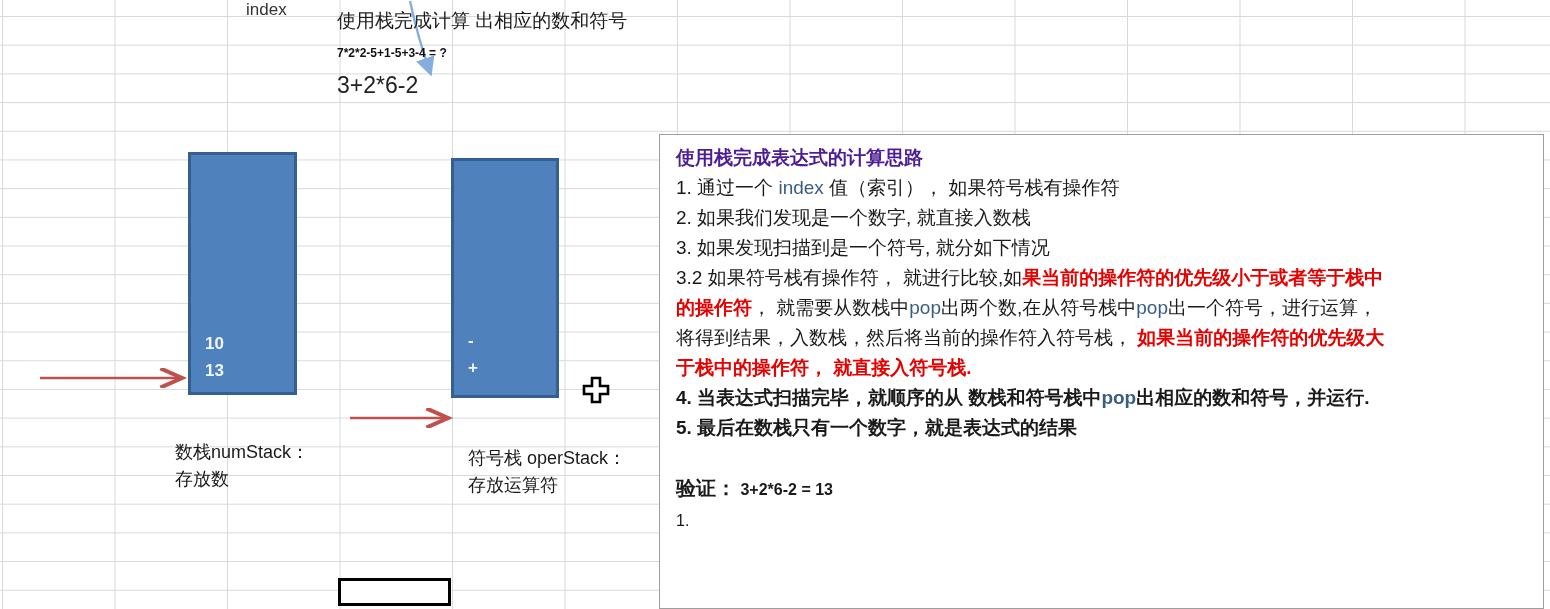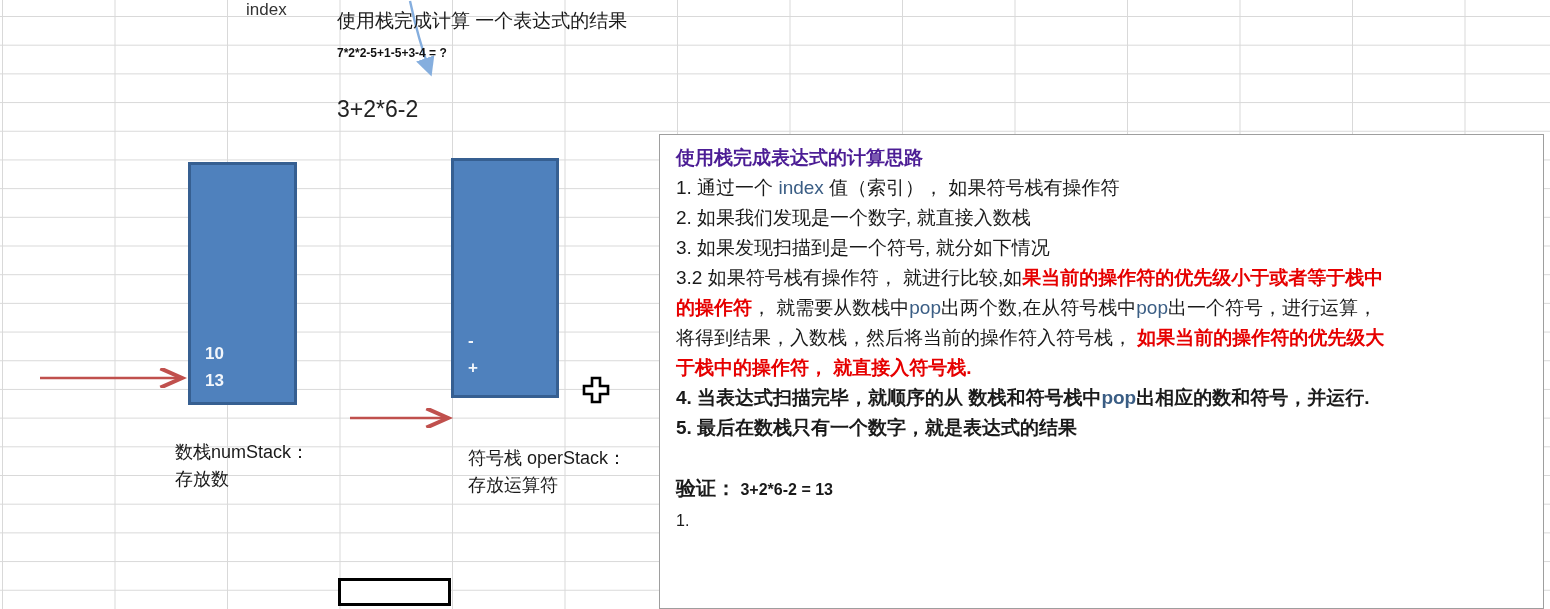--- a/index.html
+++ b/index.html
@@ -16,28 +16,28 @@
       linear-gradient(to right,#d9d9d9 1px,transparent 1px),
       linear-gradient(to bottom,#d9d9d9 1px,transparent 1px);
     background-size:112.5px 28.7px;
     background-position:2px 16px;
     padding-left:19px;
   }
   .abs{position:absolute;}
   .index-label{left:246px;top:0px;font-size:17px;color:#333;}
   .hdr-title{left:337px;top:8px;font-size:19px;color:#1a1a1a;white-space:nowrap;}
   .hdr-expr-bold{left:337px;top:46px;font-size:12px;font-weight:bold;color:#111;white-space:nowrap;}
-  .hdr-expr-cur{left:337px;top:96px;font-size:23px;color:#222;white-space:nowrap;}
+  .hdr-expr-cur{left:337px;top:72px;font-size:23px;color:#222;white-space:nowrap;}
 
   .stack{
     background:#4f81bd;
     border:3px solid #365f91;
     box-sizing:border-box;
   }
-  .stack.num{left:188px;top:162px;width:109px;height:243px;}
+  .stack.num{left:188px;top:152px;width:109px;height:243px;}
   .stack.oper{left:451px;top:158px;width:108px;height:240px;}
   .stack-vals{position:absolute;left:14px;bottom:8px;}
   .stack.oper .stack-vals{bottom:14px;}
   .stack-val{color:#f2f6fb;font-size:17px;font-weight:600;line-height:27px;}
 
   .stack-label{font-size:18px;color:#1a1a1a;line-height:27px;white-space:nowrap;}
   .num-label{left:175px;top:439px;}
   .oper-label{left:468px;top:445px;}
 
   .sel-cell{
@@ -69,21 +69,21 @@
 
   <svg class="abs" style="left:398px;top:0px;" width="52" height="84">
     <defs>
       <marker id="ba" markerWidth="10" markerHeight="10" refX="6" refY="4" orient="auto">
         <path d="M0,0 L8,4 L0,8 Z" fill="#85aede"></path>
       </marker>
     </defs>
     <path d="M12,1 Q20,38 32,72" fill="none" stroke="#85aede" stroke-width="2.4" marker-end="url(#ba)"></path>
   </svg>
 
-  <div class="abs hdr-title">使用栈完成计算 一个表达式的结果</div>
+  <div class="abs hdr-title">使用栈完成计算 出相应的数和符号</div>
   <div class="abs hdr-expr-bold">7*2*2-5+1-5+3-4 = ?</div>
   <div class="abs hdr-expr-cur">3+2*6-2</div>
 
   <div class="abs stack num">
     <div class="stack-vals">
         <div class="stack-val">10</div>
         <div class="stack-val">13</div>
       </div>
   </div>
 

